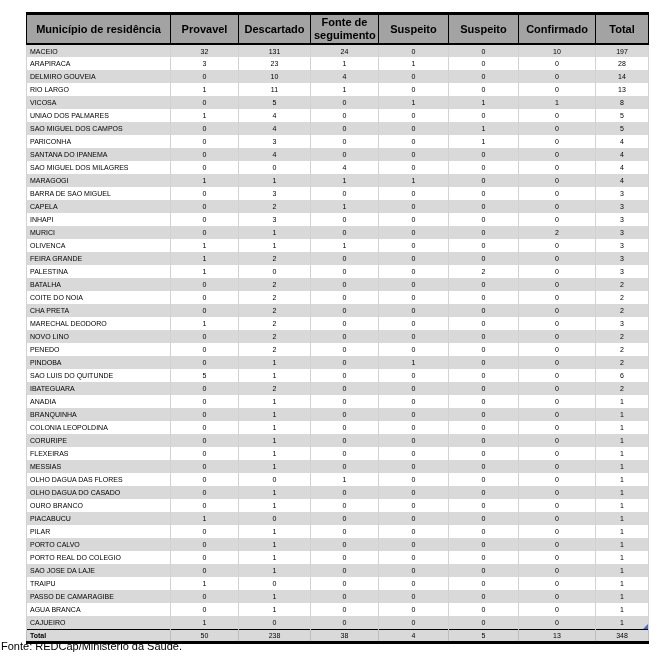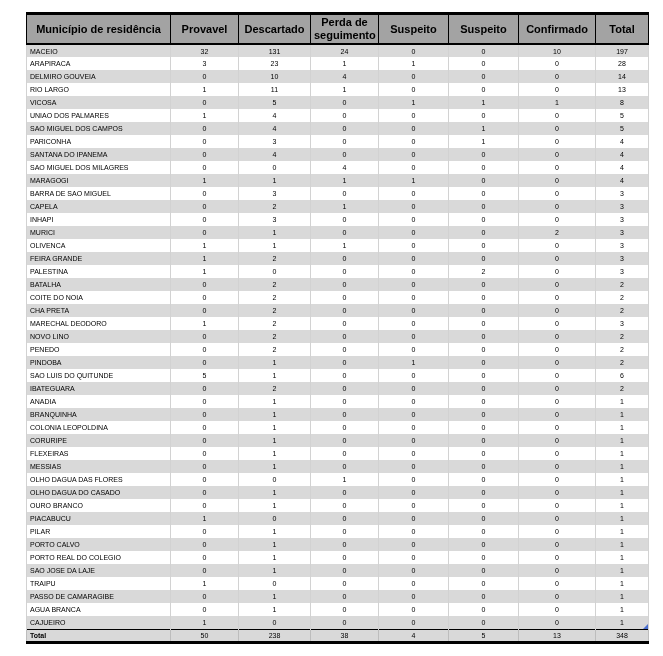--- a/index.html
+++ b/index.html
@@ -99,21 +99,21 @@
         <col style="width: 70px;">
         <col style="width: 70px;">
         <col style="width: 77px;">
         <col style="width: 53px;">
       </colgroup>
     <thead>
       <tr>
           <th>Município de residência</th>
           <th>Provavel</th>
           <th>Descartado</th>
-          <th>Perda de seguimento</th>
+          <th>Fonte de seguimento</th>
           <th>Suspeito</th>
           <th>Suspeito</th>
           <th>Confirmado</th>
           <th>Total</th>
         </tr>
     </thead>
     <tbody>
         <tr>
           <td class="muni">MACEIO</td>
           <td>32</td>
@@ -572,14 +572,15 @@
           <td>238</td>
           <td>38</td>
           <td>4</td>
           <td>5</td>
           <td>13</td>
           <td>348</td>
         </tr>
     </tfoot>
   </table>
 
+  <div class="fonte">Fonte: REDCap/Ministério da Saúde.</div>
 
 </div>
 
 </body></html>

